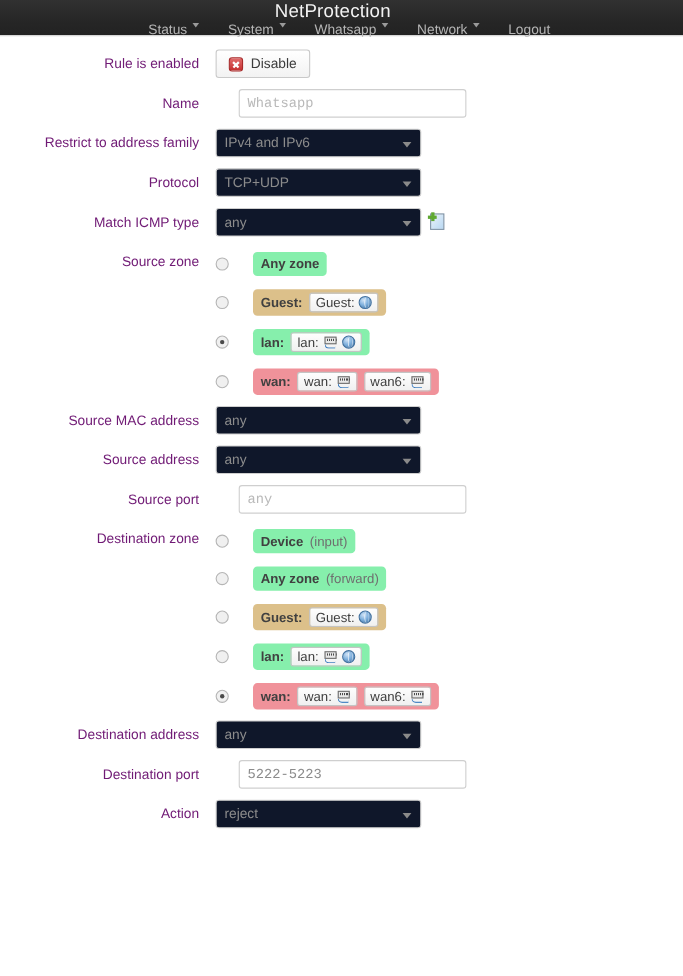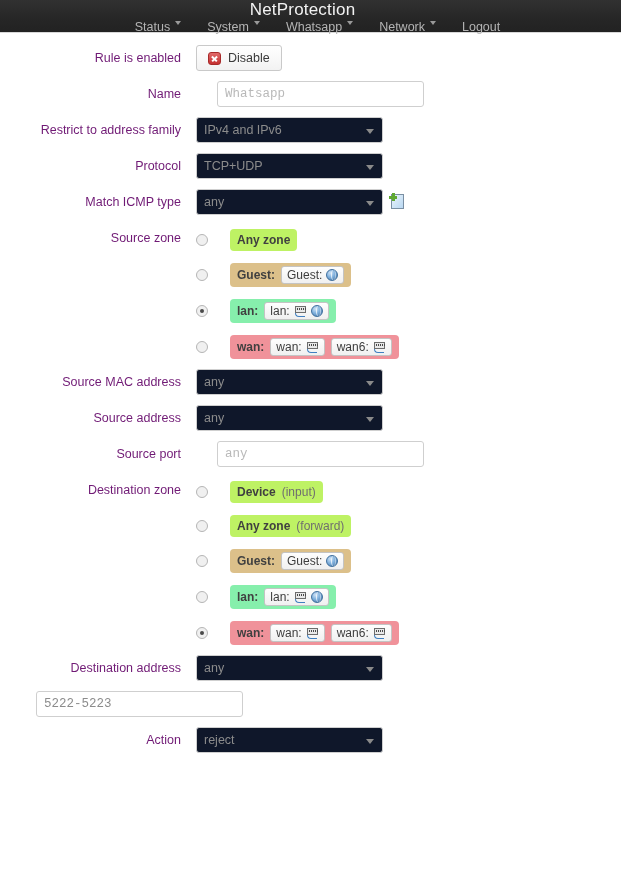--- a/index.html
+++ b/index.html
@@ -200,21 +200,21 @@
   }
   .zone-badge {
     display: inline-flex;
     align-items: center;
     gap: 6px;
     border-radius: 4px;
     padding: 3px 7px;
     font-size: 12px;
     min-height: 22px;
   }
-  .zone-badge.grey  { background: #bef264; }
+  .zone-badge.grey  { background: #86efac; }
   .zone-badge.guest { background: #dcc08a; }
   .zone-badge.lan   { background: #86efac; }
   .zone-badge.wan   { background: #f0929a; }
   .zone-name { font-weight: bold; color: #404040; }
   .zone-sub  { color: #6f6f6f; font-weight: normal; text-align: center; }
   .chip {
     display: inline-flex;
     align-items: center;
     gap: 4px;
     background: linear-gradient(to bottom, #fefefe, #f0f0f0);
@@ -508,20 +508,21 @@
     <div class="label">Destination address</div>
     <div class="control">
       <div class="select">
         <span>any</span>
         <span class="sel-caret"></span>
       </div>
     </div>
   </div>
 
   <div class="row">
+    <div class="label">Destination port</div>
     <div class="control">
       <div class="field">5222-5223</div>
     </div>
   </div>
 
   <div class="row">
     <div class="label">Action</div>
     <div class="control">
       <div class="select">
         <span>reject</span>

